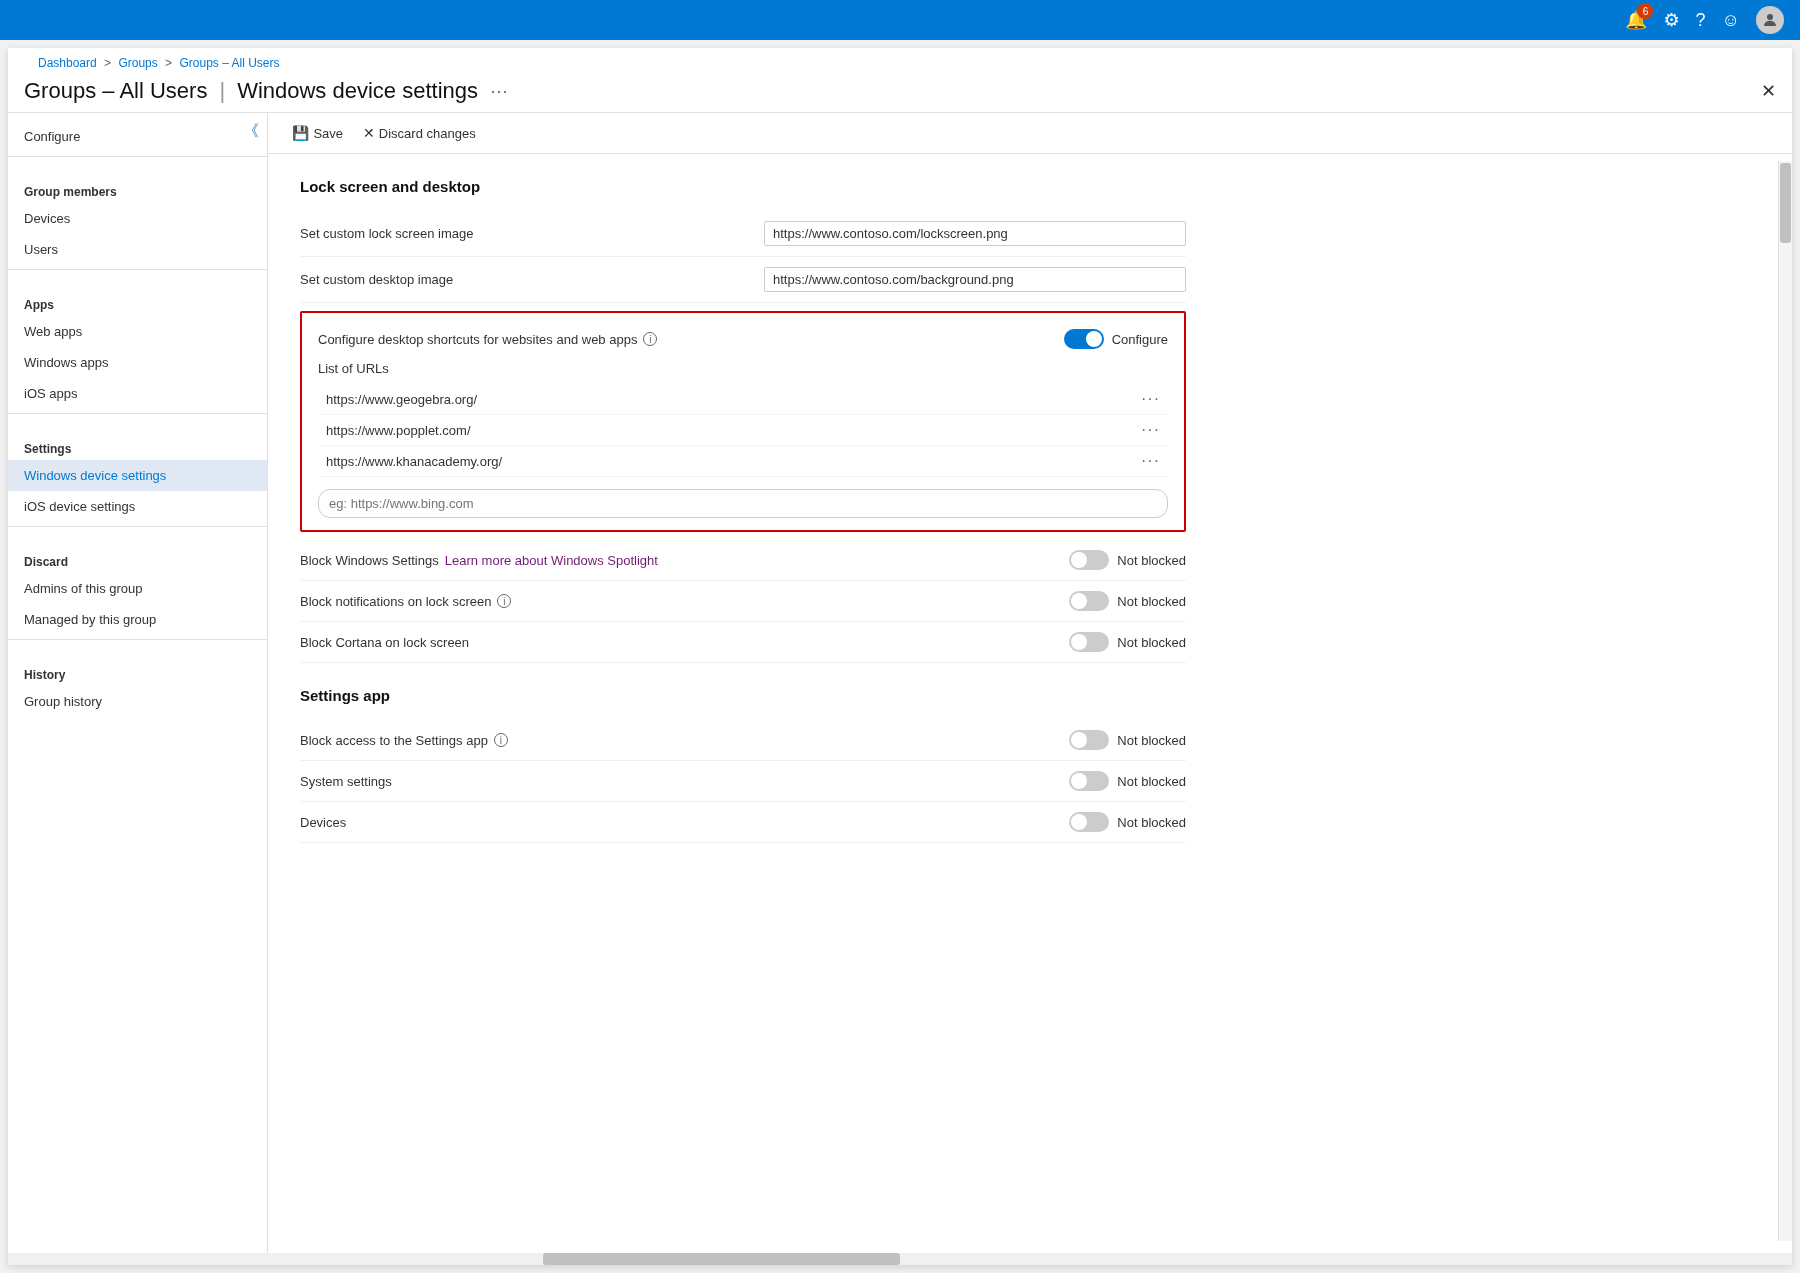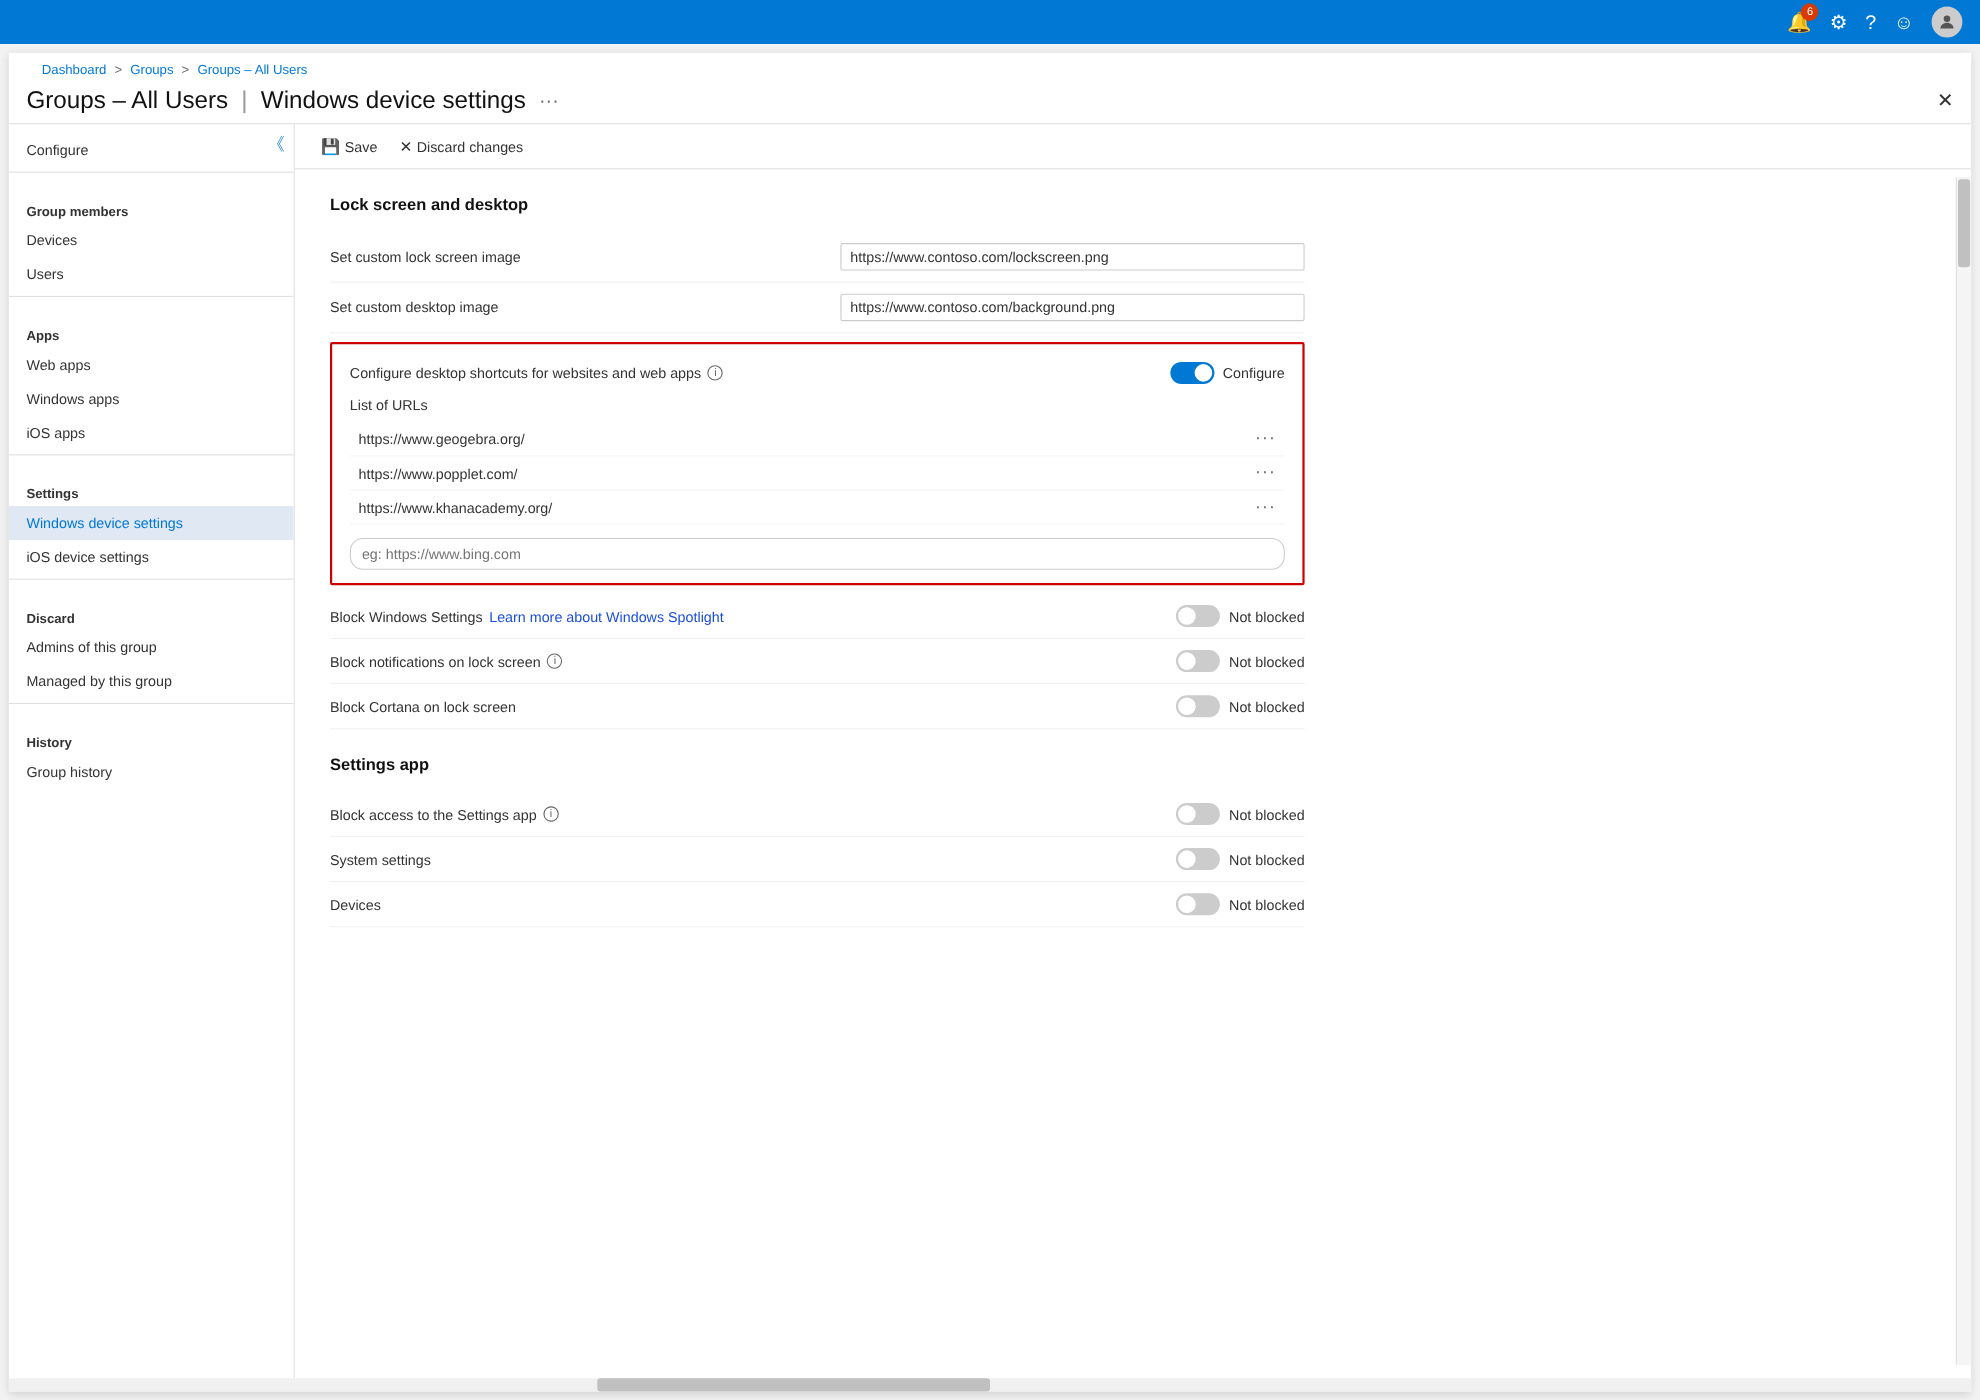--- a/index.html
+++ b/index.html
@@ -268,21 +268,21 @@
       height: 14px;
       border-radius: 50%;
       border: 1px solid #666;
       color: #666;
       font-size: 10px;
       cursor: pointer;
       flex-shrink: 0;
     }
 
     .link-text {
-      color: #1d4ed8;
+      color: #701a75;
       text-decoration: none;
       cursor: pointer;
     }
 
     
     .bottom-scrollbar {
       height: 12px;
       background: #f0f0f0;
       position: relative;
     }

